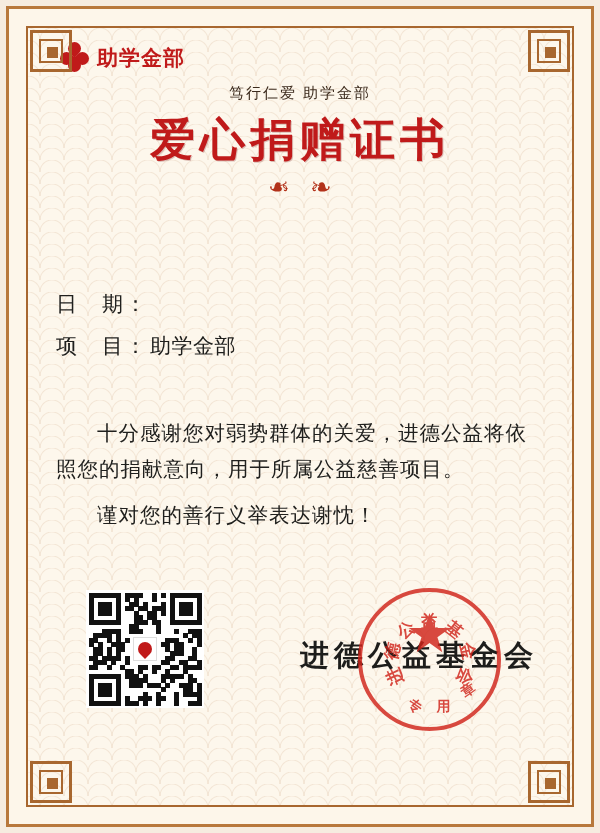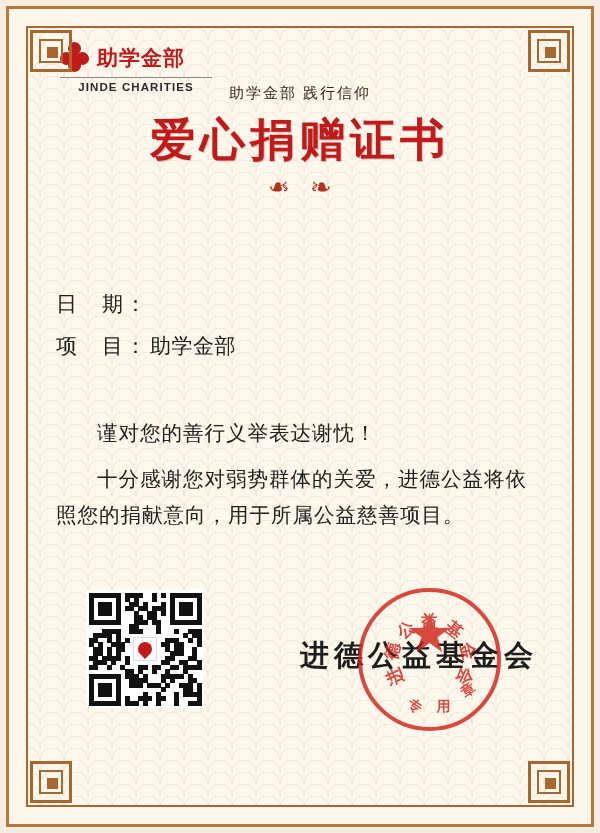--- a/index.html
+++ b/index.html
@@ -367,45 +367,44 @@
     <div class="logo-wrap">
       <div class="logo-row">
         <div class="logo-mark">
           <span class="petal p1"></span>
           <span class="petal p2"></span>
           <span class="petal p3"></span>
           <span class="petal p4"></span>
         </div>
         <div class="logo-cn">助学金部</div>
       </div>
-      <div class="logo-en">JINDE CHARITIES</div>
     </div>
 
-    <div class="slogan">助学金部  践行信仰</div>
+    <div class="slogan">笃行仁爱  助学金部</div>
     <div class="title-cn">爱心捐赠证书</div>
 
     <div class="title-en-row">
       <span class="flourish left">❧</span>
       <span class="flourish right">❧</span>
     </div>
 
 
     <div class="fields">
       <div class="field-row">
         <span class="field-label">日　期：</span>
       </div>
       <div class="field-row">
         <span class="field-label">项　目：</span>
         <span class="field-value">助学金部</span>
       </div>
     </div>
 
     <div class="body-text">
+      <p>十分感谢您对弱势群体的关爱，进德公益将依照您的捐献意向，用于所属公益慈善项目。</p>
       <p>谨对您的善行义举表达谢忱！</p>
-      <p>十分感谢您对弱势群体的关爱，进德公益将依照您的捐献意向，用于所属公益慈善项目。</p>
     </div>
 
     <div class="qr">
       <div class="qr-grid" id="qr-grid">
           <div class="qr-cell" style="left: 0px; top: 0px; width: 5px; height: 5px;"></div>
           <div class="qr-cell" style="left: 4.48px; top: 0px; width: 5px; height: 5px;"></div>
           <div class="qr-cell" style="left: 8.96px; top: 0px; width: 5px; height: 5px;"></div>
           <div class="qr-cell" style="left: 13.44px; top: 0px; width: 5px; height: 5px;"></div>
           <div class="qr-cell" style="left: 17.92px; top: 0px; width: 5px; height: 5px;"></div>
           <div class="qr-cell" style="left: 22.4px; top: 0px; width: 5px; height: 5px;"></div>

